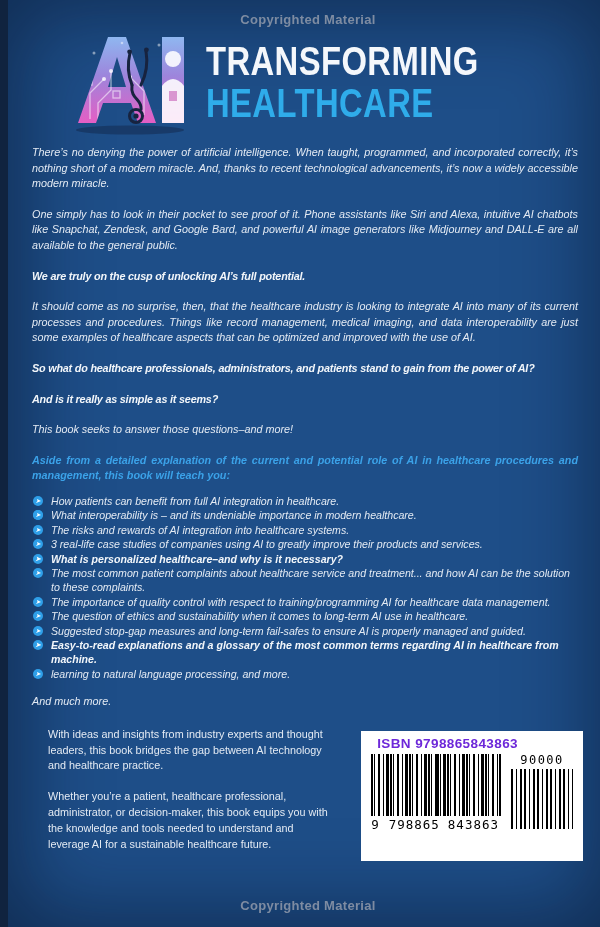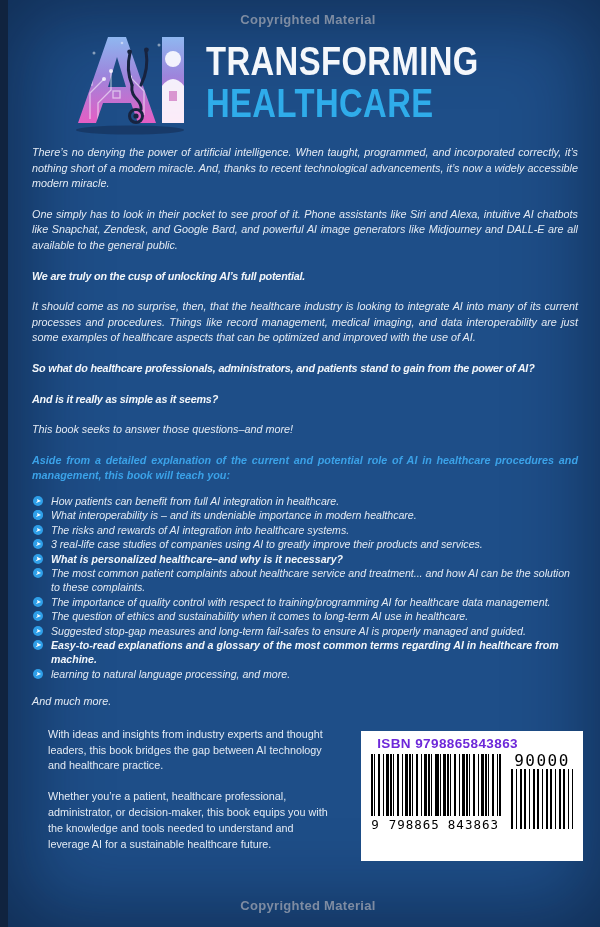--- a/index.html
+++ b/index.html
@@ -44,21 +44,21 @@
   .bars.main{height:62px;
     background:repeating-linear-gradient(90deg,#000 0 2px,#fff 2px 3px,#000 3px 4px,#fff 4px 7px,
     #000 7px 9px,#fff 9px 12px,#000 12px 13px,#fff 13px 15px,#000 15px 18px,#fff 18px 19px);}
   .guard{position:absolute;top:0;width:2px;height:70px;background:#000;}
   .guard.g-left{left:0;} .guard.g-mid{left:66px;} .guard.g-right{right:0;}
   .digits{display:flex;justify-content:space-between;align-items:flex-end;
           font-family:"DejaVu Sans Mono",monospace;font-size:12.5px;color:#000;
           padding:1px 2px 0 0;background:#fff;position:relative;}
   .digits .d1{margin-right:2px;} .digits .d2,.digits .d3{letter-spacing:1px;padding-left:8px;}
   .supp-code{width:62px;}
-  .supp-num{font-family:"DejaVu Sans Mono",monospace;font-size:16px;color:#000;
+  .supp-num{font-family:"DejaVu Sans Mono",monospace;font-size:12px;color:#000;
             text-align:center;letter-spacing:1.5px;line-height:13px;}
   .bars.supp{height:60px;margin-top:2px;
     background:repeating-linear-gradient(90deg,#000 0 2px,#fff 2px 5px,#000 5px 6px,#fff 6px 9px,
     #000 9px 11px,#fff 11px 13px);}
 </style>
 </head>
 <body>
 
 <div class="page">
 

